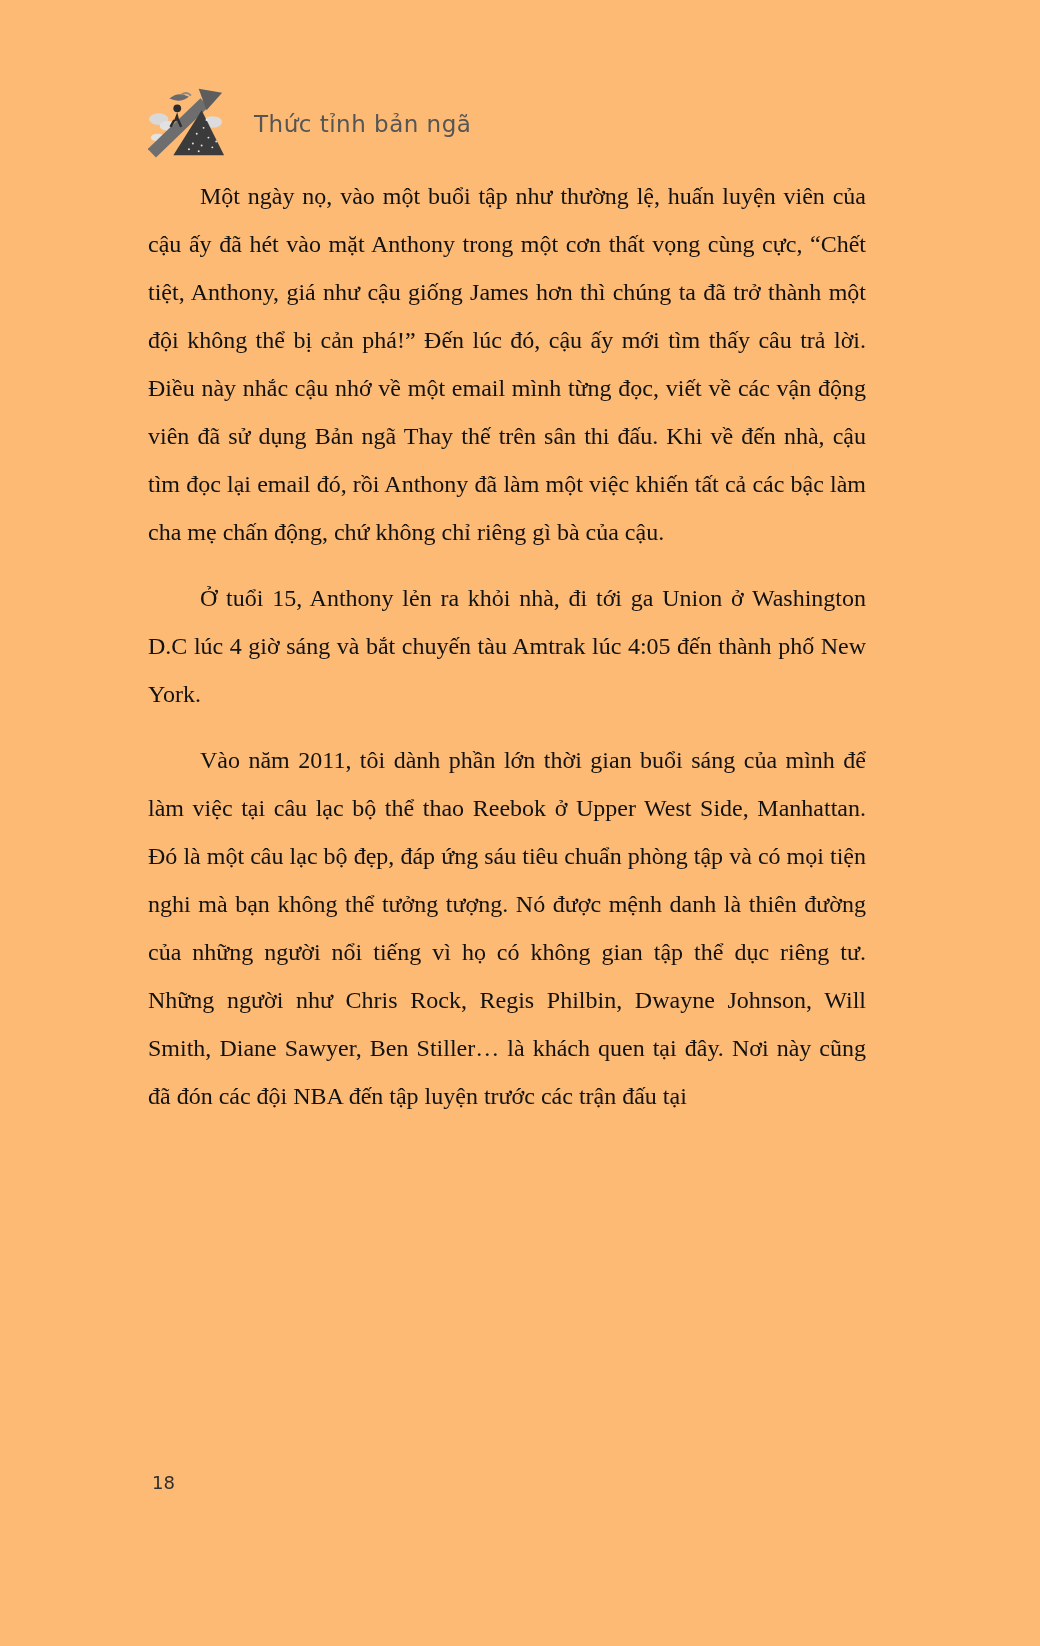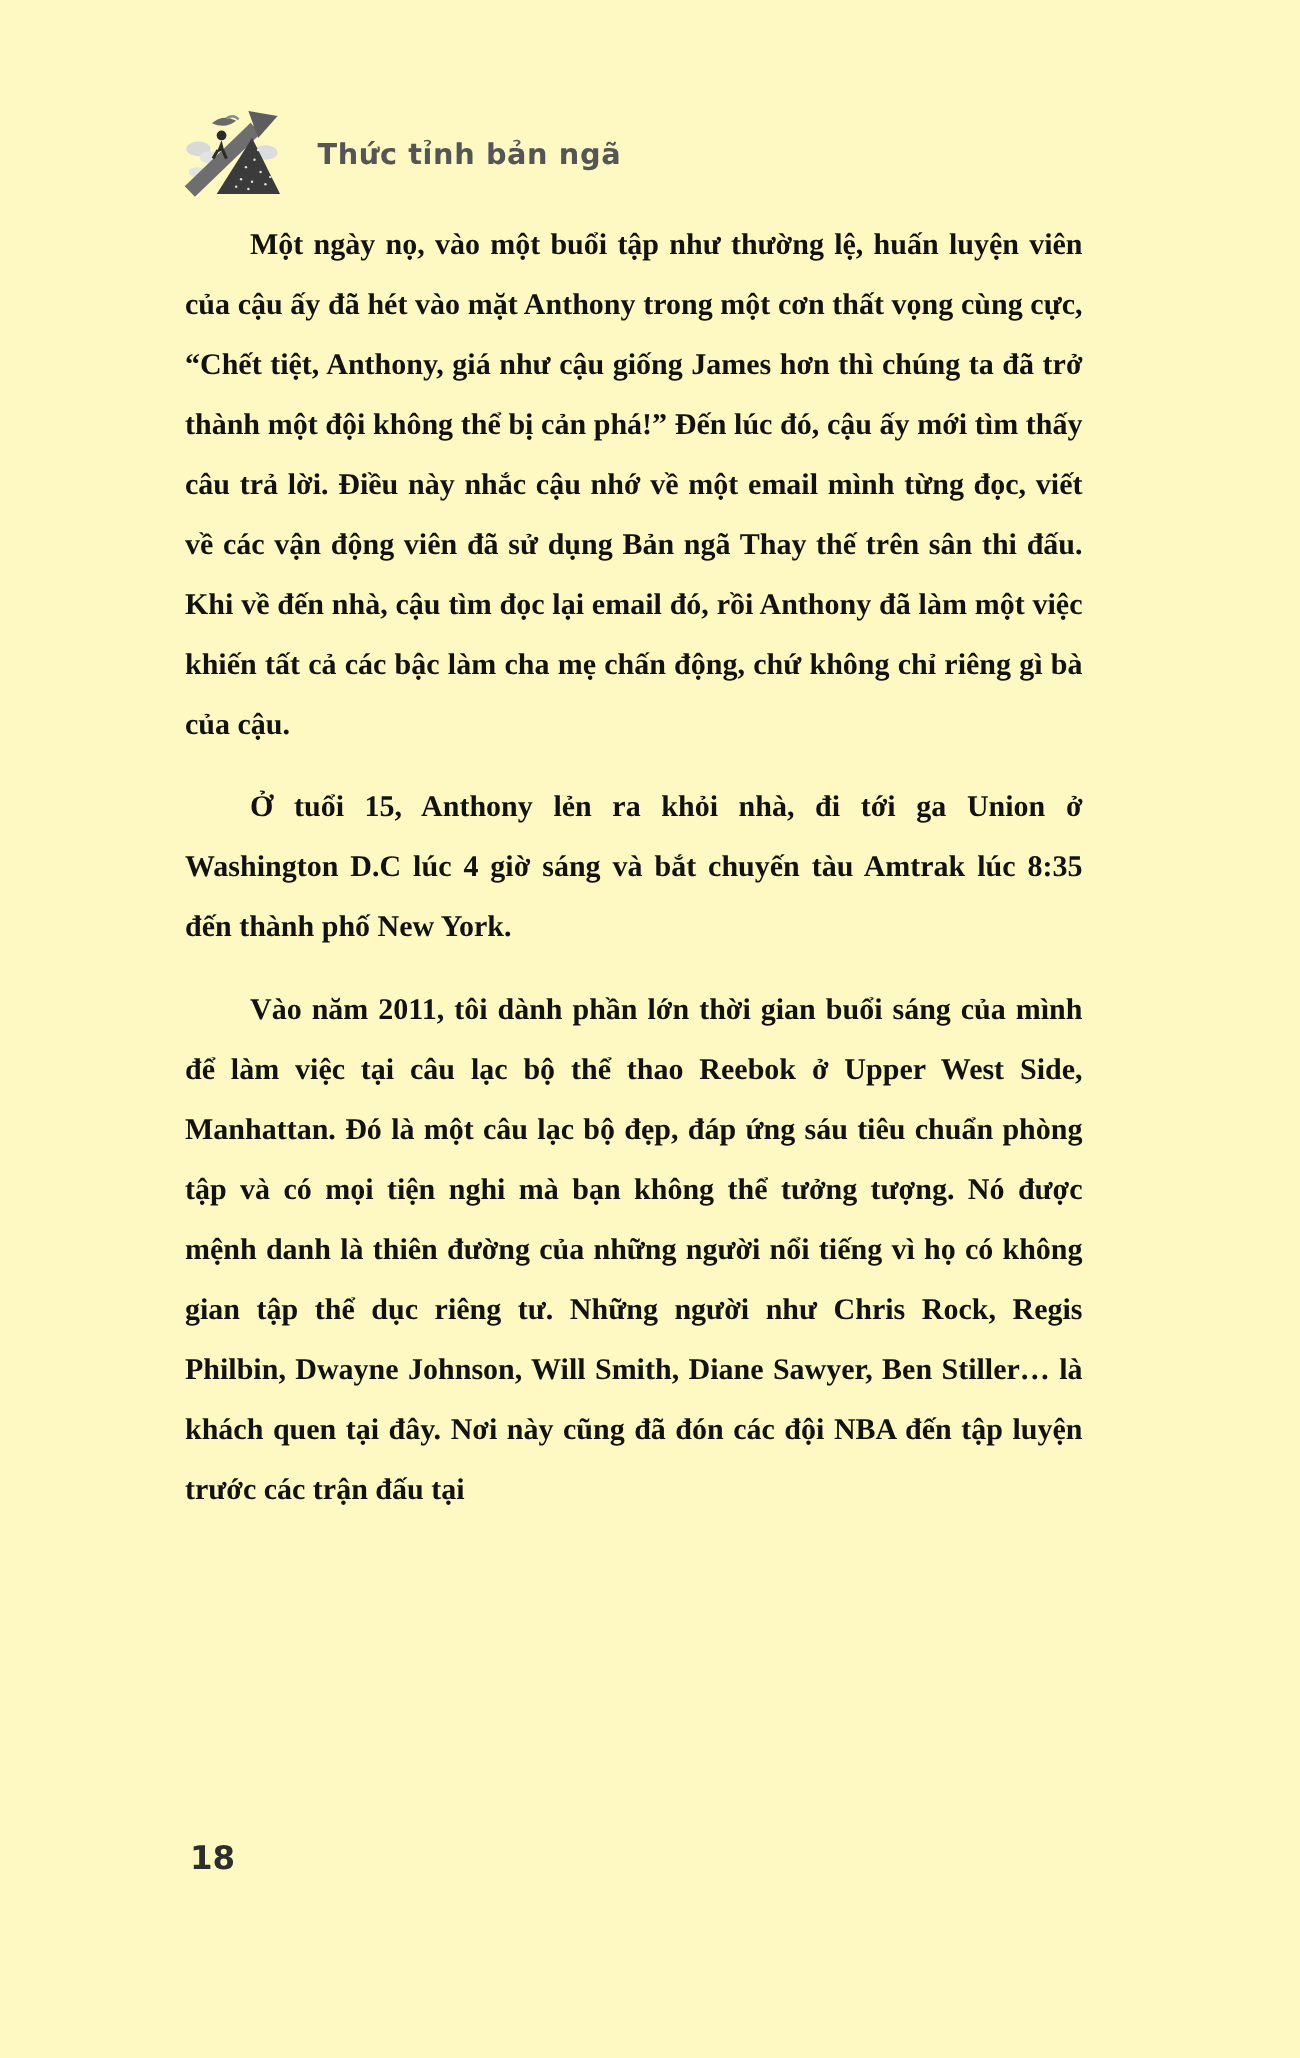--- a/index.html
+++ b/index.html
@@ -8,22 +8,21 @@
     width: 1040px;
     height: 1646px;
     position: relative;
     font-family: "Liberation Serif", serif;
     color: #111111;
     overflow: hidden;
   }
   .page {
     position: absolute;
     inset: 0;
-    background: #fef9c3;
-    font-weight: bold;
+    background: #fdba74;
   }
   .header {
     position: absolute;
     top: 86px;
     left: 148px;
     display: flex;
     align-items: center;
     gap: 28px;
   }
   .logo {
@@ -51,21 +50,21 @@
     line-height: 48px;
     text-indent: 52px;
     margin-bottom: 18px;
     color: #121212;
   }
   .page-number {
     position: absolute;
     left: 152px;
     top: 1472px;
     font-family: "DejaVu Sans", "Liberation Sans", sans-serif;
-    font-size: 26px;
+    font-size: 18px;
     color: #2e2e2e;
   }
 </style>
 </head>
 <body>
 
 <div class="page">
 
   <div class="header">
     <svg class="logo" viewBox="0 0 80 72" aria-hidden="true">
@@ -100,19 +99,19 @@
       <path d="M27 34 l-4 7 M31 34 l3 7" stroke="#2c2c2c" stroke-width="2.5" fill="none"></path>
 
       <path d="M22 12 q9 -8 20 -2 q-9 7 -20 2 Z" fill="#6a6a6a"></path>
       <path d="M34 8 q6 -4 10 1" stroke="#8a8a8a" stroke-width="2" fill="none"></path>
     </svg>
     <span class="header-title">Thức tỉnh bản ngã</span>
   </div>
 
   <div class="body-text">
     <p>Một ngày nọ, vào một buổi tập như thường lệ, huấn luyện viên của cậu ấy đã hét vào mặt Anthony trong một cơn thất vọng cùng cực, “Chết tiệt, Anthony, giá như cậu giống James hơn thì chúng ta đã trở thành một đội không thể bị cản phá!” Đến lúc đó, cậu ấy mới tìm thấy câu trả lời. Điều này nhắc cậu nhớ về một email mình từng đọc, viết về các vận động viên đã sử dụng Bản ngã Thay thế trên sân thi đấu. Khi về đến nhà, cậu tìm đọc lại email đó, rồi Anthony đã làm một việc khiến tất cả các bậc làm cha mẹ chấn động, chứ không chỉ riêng gì bà của cậu.</p>
-    <p>Ở tuổi 15, Anthony lẻn ra khỏi nhà, đi tới ga Union ở Washington D.C lúc 4 giờ sáng và bắt chuyến tàu Amtrak lúc 8:35 đến thành phố New York.</p>
+    <p>Ở tuổi 15, Anthony lẻn ra khỏi nhà, đi tới ga Union ở Washington D.C lúc 4 giờ sáng và bắt chuyến tàu Amtrak lúc 4:05 đến thành phố New York.</p>
     <p>Vào năm 2011, tôi dành phần lớn thời gian buổi sáng của mình để làm việc tại câu lạc bộ thể thao Reebok ở Upper West Side, Manhattan. Đó là một câu lạc bộ đẹp, đáp ứng sáu tiêu chuẩn phòng tập và có mọi tiện nghi mà bạn không thể tưởng tượng. Nó được mệnh danh là thiên đường của những người nổi tiếng vì họ có không gian tập thể dục riêng tư. Những người như Chris Rock, Regis Philbin, Dwayne Johnson, Will Smith, Diane Sawyer, Ben Stiller… là khách quen tại đây. Nơi này cũng đã đón các đội NBA đến tập luyện trước các trận đấu tại</p>
   </div>
 
   <div class="page-number">18</div>
 
 </div>
 
 </body></html>

